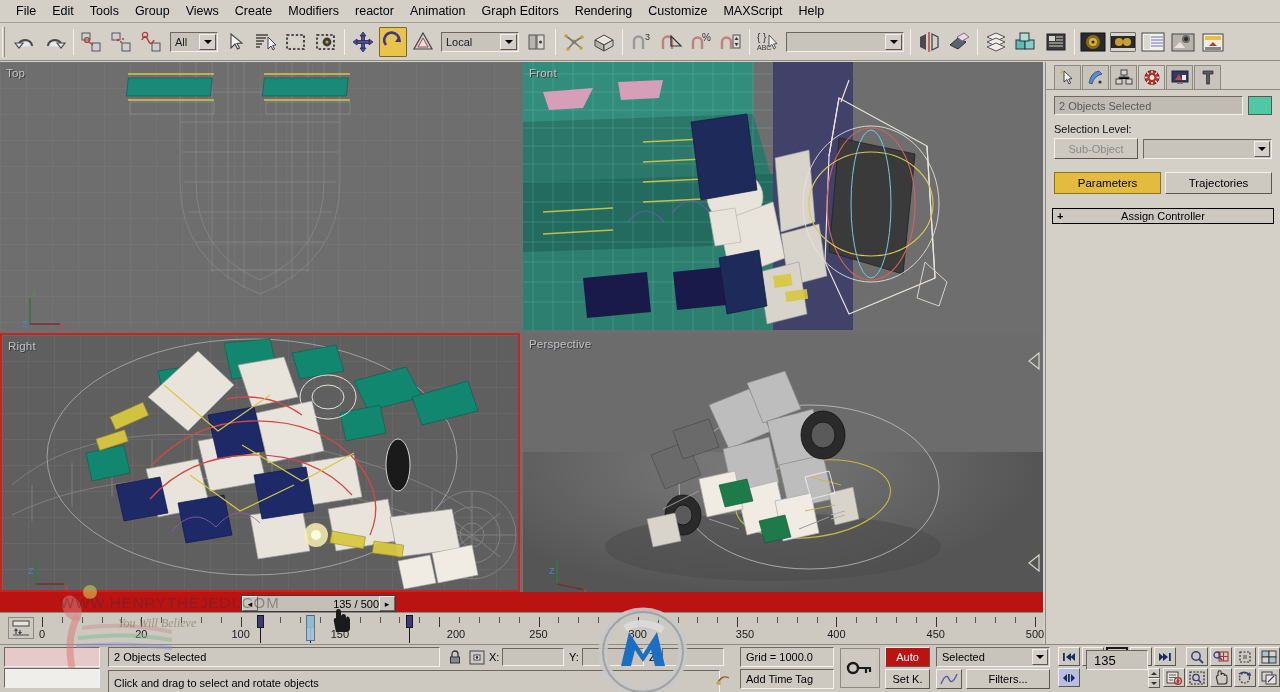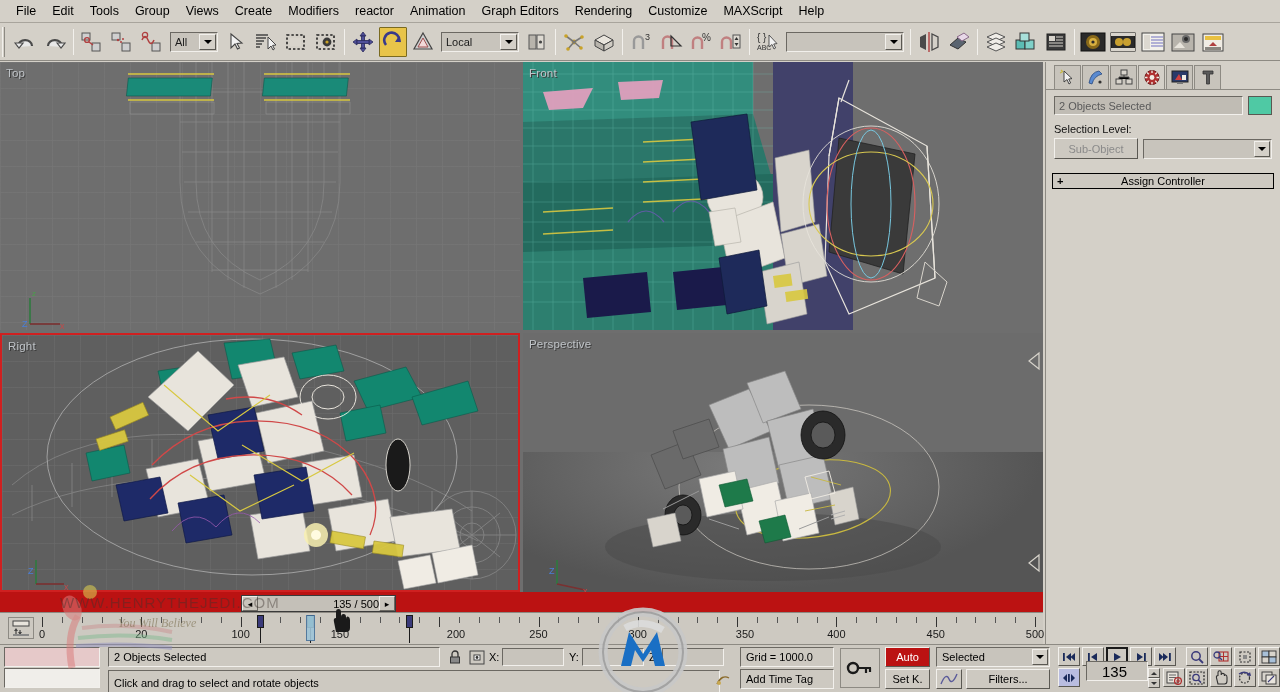--- a/index.html
+++ b/index.html
@@ -185,23 +185,23 @@
   .curvebtn { position:absolute; left:936px; top:24px; width:26px; height:20px; background:#cdc9c1;
       border:1px solid #f2f0ec; border-right-color:#5a5852; border-bottom-color:#5a5852;
       display:flex; align-items:center; justify-content:center; }
   .filters { position:absolute; left:966px; top:24px; width:84px; height:20px; background:#cdc9c1;
       border:1px solid #f2f0ec; border-right-color:#5a5852; border-bottom-color:#5a5852;
       display:flex; align-items:center; justify-content:center; font-size:11px; }
   .pbtn { position:absolute; width:22px; height:19px; background:#cdc9c1;
       border:1px solid #f2f0ec; border-right-color:#5a5852; border-bottom-color:#5a5852;
       display:flex; align-items:center; justify-content:center; }
   .pbtn.blue { background:#b9bde0; }
-  .framebox { position:absolute; left:1086px; top:16px; width:62px; height:20px; background:#c8c4bc;
+  .framebox { position:absolute; left:1086px; top:5px; width:62px; height:20px; background:#c8c4bc;
       border:1px solid #6b6862; border-right-color:#f2f0ec; border-bottom-color:#f2f0ec;
-      display:flex; align-items:center; padding-left:15px; font-size:15px; }
+      display:flex; align-items:center; padding-left:7px; font-size:13px; }
   .spin { position:absolute; left:1148px; top:23px; width:12px; height:20px;
       display:flex; flex-direction:column; }
   .spin div { flex:1; background:#cdc9c1; border:1px solid #f2f0ec;
       border-right-color:#5a5852; border-bottom-color:#5a5852;
       display:flex; align-items:center; justify-content:center; }
 
   
   .wm-text { position:absolute; left:60px; top:594px; font-size:15px; letter-spacing:1px;
      color:rgba(60,50,45,.42); font-family:"Liberation Sans", sans-serif; z-index:30; pointer-events:none; }
   .wm-sub { position:absolute; left:110px; top:616px; font-size:12px; font-style:italic;
@@ -829,20 +829,24 @@
     <div class="sub-row">
       <div class="sub-btn">Sub-Object</div>
       <div class="sub-combo">
         <span style="padding-left:4px;font-size:11px;"></span>
         <span class="arrow">
             <span class="caret"></span>
           </span>
       </div>
     </div>
 
+    <div class="pt-row">
+      <div class="pt-btn on">Parameters</div>
+      <div class="pt-btn">Trajectories</div>
+    </div>
 
     <div class="rollout">
       <span class="plus">+</span>
       <span class="rt">Assign Controller</span>
     </div>
   </div>
 
   <div class="redbar"></div>
 
   <svg class="wm-logo" viewBox="0 0 120 95">

